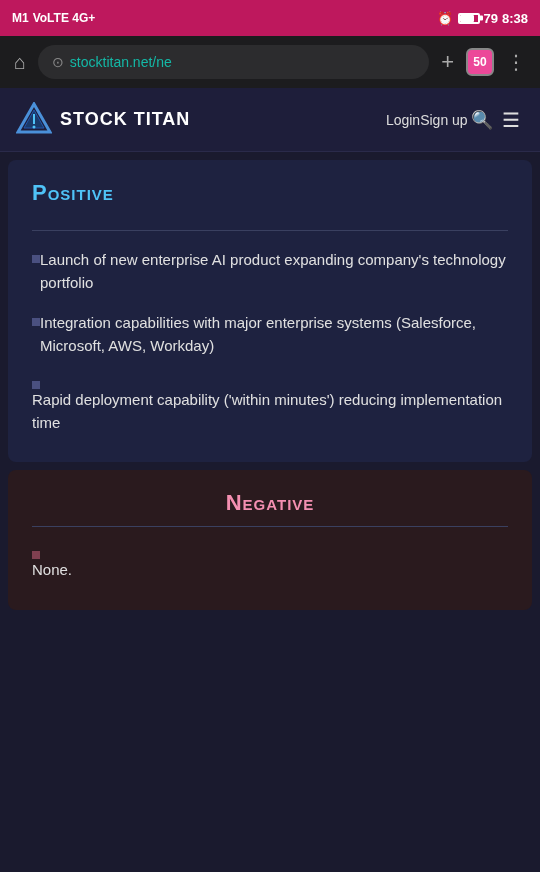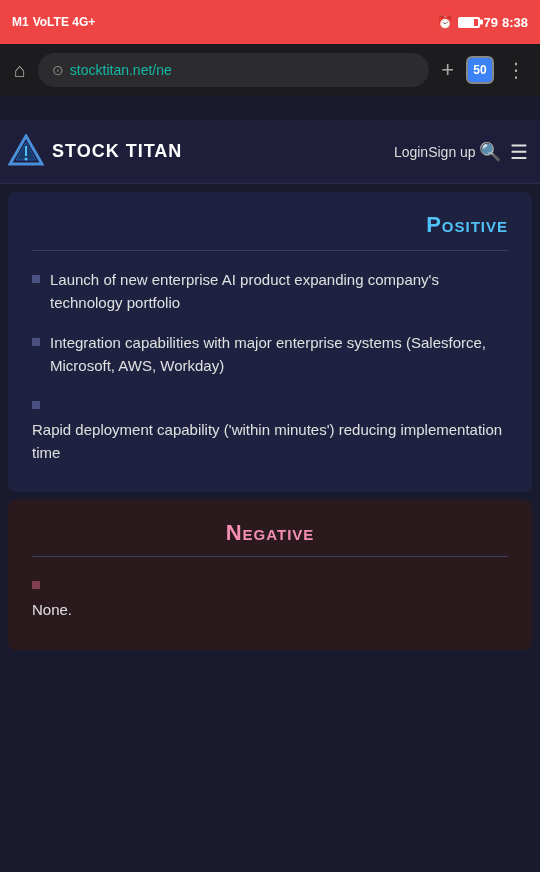--- a/index.html
+++ b/index.html
@@ -8,27 +8,27 @@
     body {
       width: 540px;
       min-height: 872px;
       font-family: Arial, sans-serif;
       background: #1a1a2e;
       overflow-x: hidden;
     }
 
     
     .status-bar {
-      background: #ef4444;
+      background: #be185d;
       color: #fff;
       display: flex;
       align-items: center;
       justify-content: space-between;
       padding: 4px 12px;
-      height: 44px;
+      height: 36px;
       font-size: 13px;
       font-weight: 600;
     }
     .status-left {
       display: flex;
       align-items: center;
       gap: 4px;
       font-size: 12px;
     }
     .status-right {
@@ -98,21 +98,21 @@
       color: #888;
     }
     .url-text {
       color: #14b8a6;
       font-size: 14px;
       white-space: nowrap;
       overflow: hidden;
       text-overflow: ellipsis;
     }
     .tab-btn {
-      background: #3b82f6;
+      background: #ec4899;
       border: 2px solid #888;
       border-radius: 6px;
       color: #fff;
       font-size: 12px;
       font-weight: bold;
       width: 28px;
       height: 28px;
       display: flex;
       align-items: center;
       justify-content: center;
@@ -129,24 +129,23 @@
       font-size: 20px;
       cursor: pointer;
       padding: 4px;
     }
 
     
     .nav-bar {
       background: #1e1e3a;
       display: flex;
       align-items: center;
-      padding: 0 8px;
+      padding: 0 16px;
       height: 64px;
       border-bottom: 1px solid #2a2a4a;
-      margin-top: 24px;
     }
     .logo-container {
       display: flex;
       align-items: center;
       gap: 8px;
       flex: 1;
     }
     .logo-icon {
       width: 36px;
       height: 36px;
@@ -190,41 +189,40 @@
 
     
     .positive-section {
       background: #1e2240;
       margin: 0;
       padding: 20px 24px 28px;
       border-radius: 8px;
       margin: 8px;
     }
     .section-title-positive {
-      text-align: right;
+      text-align: left;
       font-size: 22px;
       font-weight: 800;
       font-variant: small-caps;
       color: #4fc3f7;
-      margin-bottom: 12px;
+      margin-bottom: 24px;
       letter-spacing: 1px;
     }
     .section-divider {
       border: none;
       border-top: 1px solid #3a4060;
       margin-bottom: 18px;
     }
     .bullet-list {
       list-style: none;
       padding: 0;
     }
     .bullet-item {
       display: flex;
       align-items: flex-start;
-      gap: 10px;
       margin-bottom: 18px;
       color: #e0e0e0;
       font-size: 15px;
       line-height: 1.5;
     }
     .bullet-item:last-child {
       margin-bottom: 0;
       flex-direction: column;
     }
     .bullet-square {

